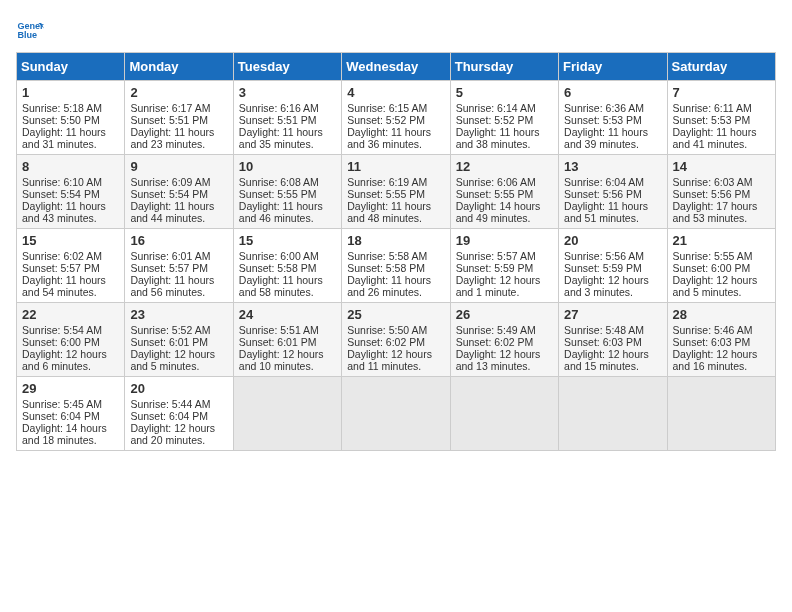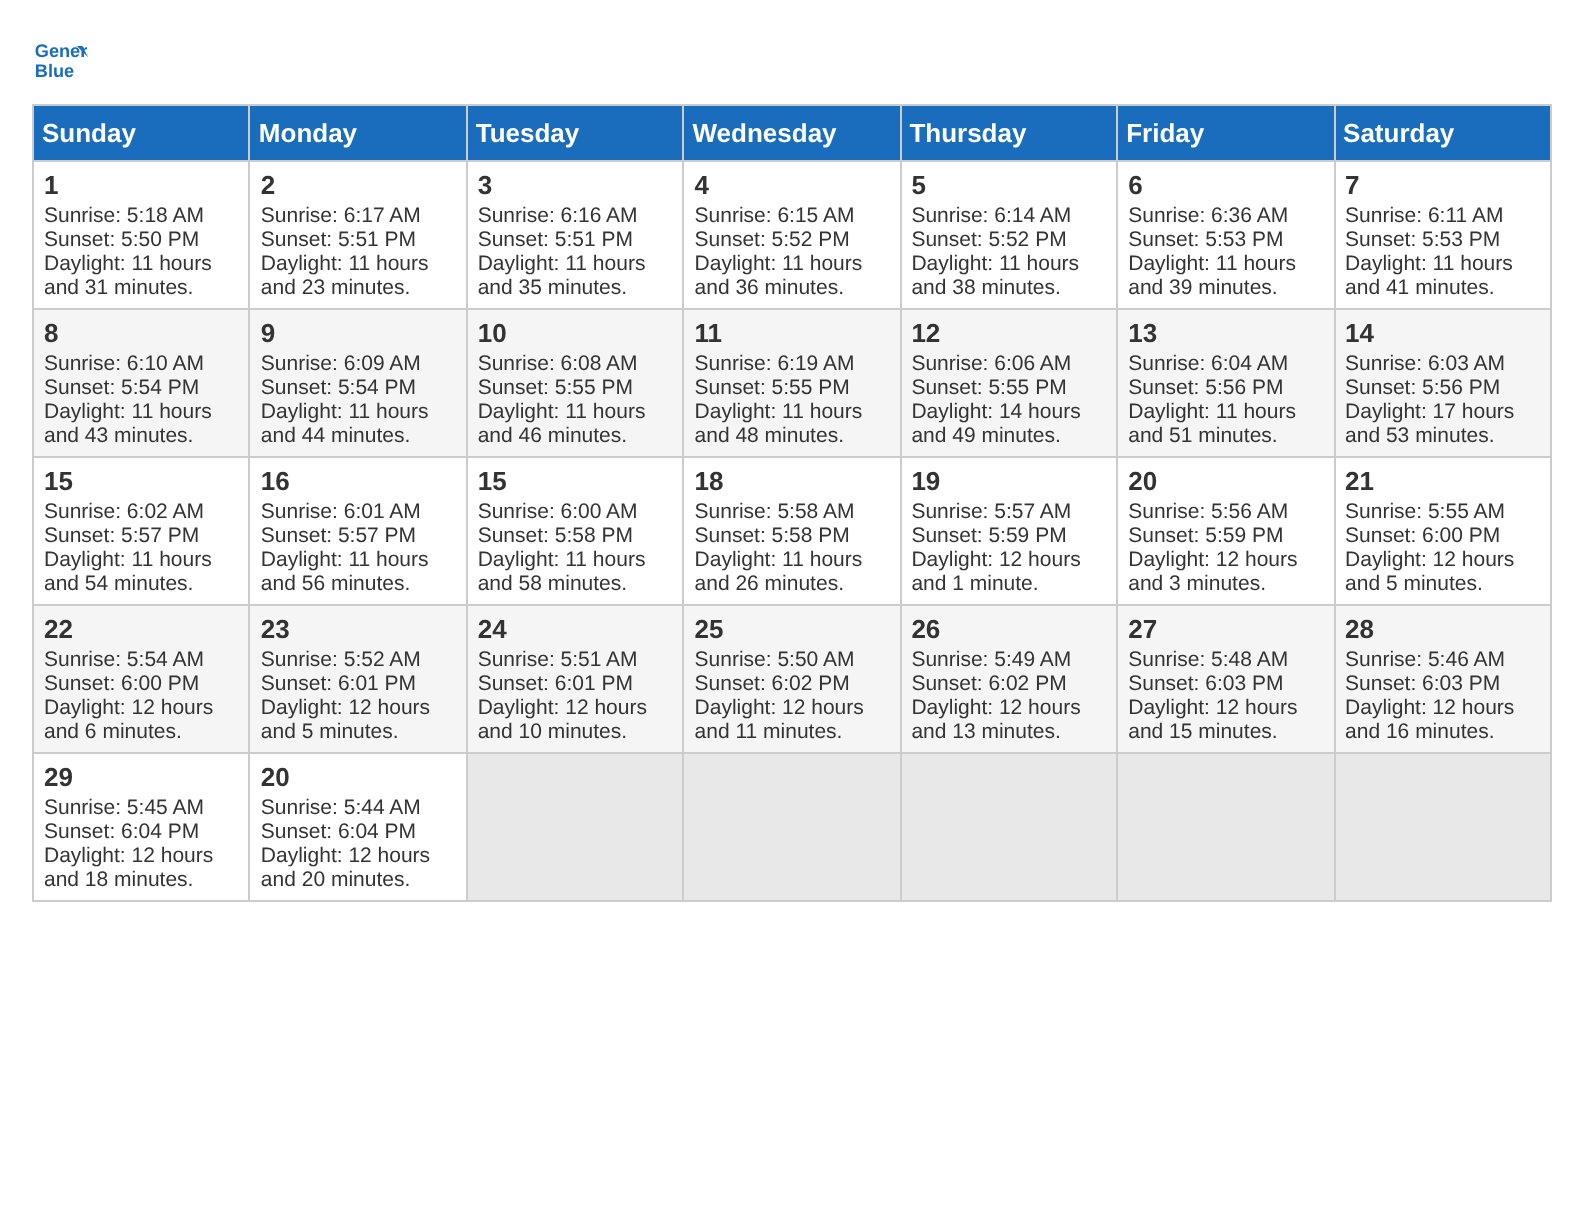--- a/index.html
+++ b/index.html
@@ -283,21 +283,21 @@
         <span>Sunrise: 5:46 AM</span><br>
         <span>Sunset: 6:03 PM</span><br>
         <span>Daylight: 12 hours and 16 minutes.</span>
       </td>
       </tr>
       <tr>
         <td>
         <span class="day-num">29</span>
         <span>Sunrise: 5:45 AM</span><br>
         <span>Sunset: 6:04 PM</span><br>
-        <span>Daylight: 12 hours and 18 minutes.</span>
+        <span>Daylight: 14 hours and 18 minutes.</span>
       </td>
         <td>
         <span class="day-num">20</span>
         <span>Sunrise: 5:44 AM</span><br>
         <span>Sunset: 6:04 PM</span><br>
         <span>Daylight: 12 hours and 20 minutes.</span>
       </td>
         <td class="empty-cell"></td>
         <td class="empty-cell"></td>
         <td class="empty-cell"></td>

